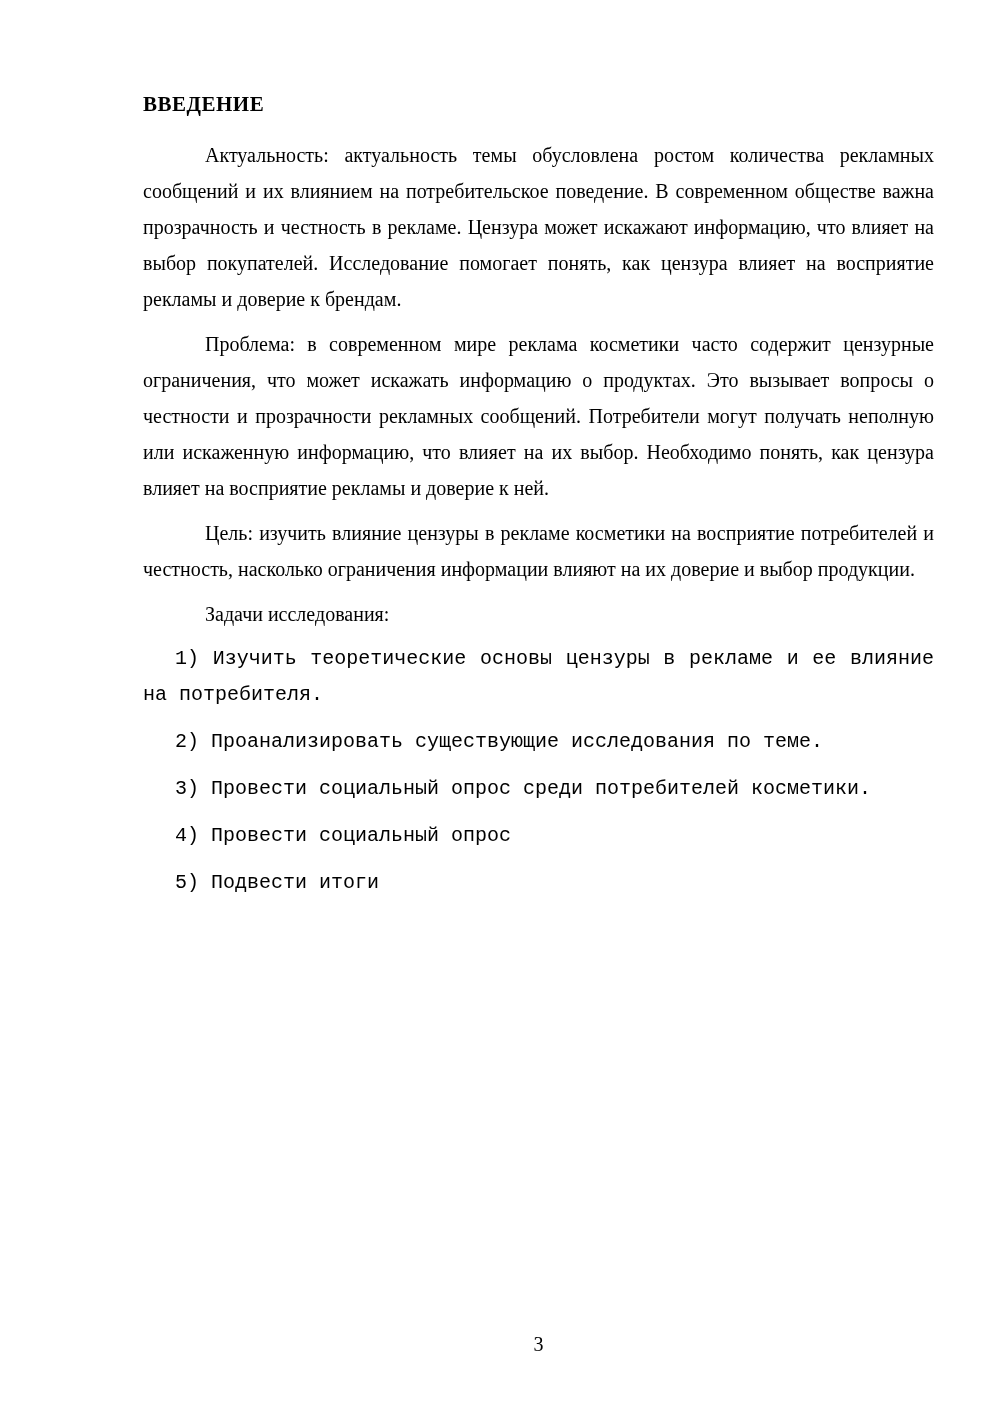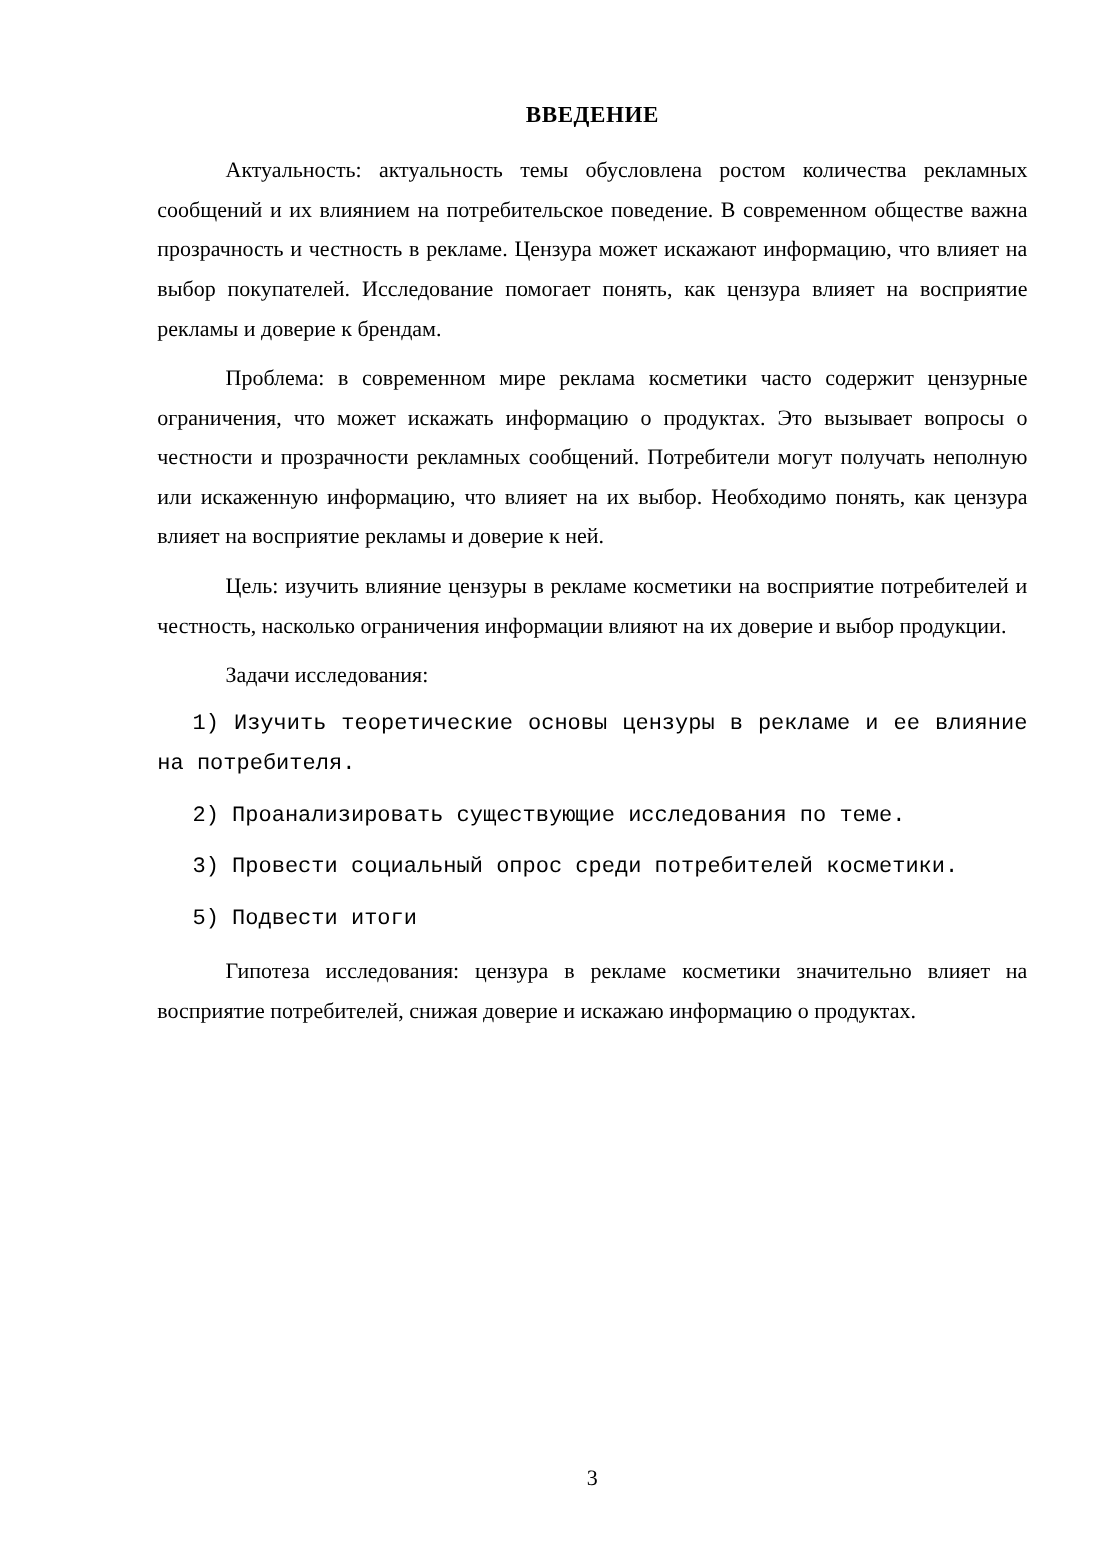--- a/index.html
+++ b/index.html
@@ -18,21 +18,20 @@
   .page {
     box-sizing: border-box;
     width: 1000px;
     height: 1414px;
     padding: 92px 66px 0 143px;
     position: relative;
   }
   .doc-title {
     font-size: 21px;
     font-weight: bold;
-    text-align: center;
     letter-spacing: 0.5px;
     margin: 0 0 20px 0;
   }
   .para {
     font-size: 20px;
     line-height: 36px;
     text-align: justify;
     text-align-last: left;
     text-indent: 62px;
     margin: 0 0 9px 0;
@@ -69,22 +68,22 @@
   <p class="para">Цель: изучить влияние цензуры в рекламе косметики на восприятие потребителей и честность, насколько ограничения информации влияют на их доверие и выбор продукции.</p>
 
   <p class="para">Задачи исследования:</p>
 
   <p class="task">1) Изучить теоретические основы цензуры в рекламе и ее влияние на потребителя.</p>
 
   <p class="task">2) Проанализировать существующие исследования по теме.</p>
 
   <p class="task">3) Провести социальный опрос среди потребителей косметики.</p>
 
+  <p class="task">4) Провести социальный опрос</p>
 
   <p class="task">5) Подвести итоги</p>
 
 
 
-  <p class="para">Гипотеза исследования: цензура в рекламе косметики значительно влияет на восприятие потребителей, снижая доверие и искажаю информацию о продуктах.</p>
 
   <div class="page-number">3</div>
 
 </div>
 
 </body></html>

